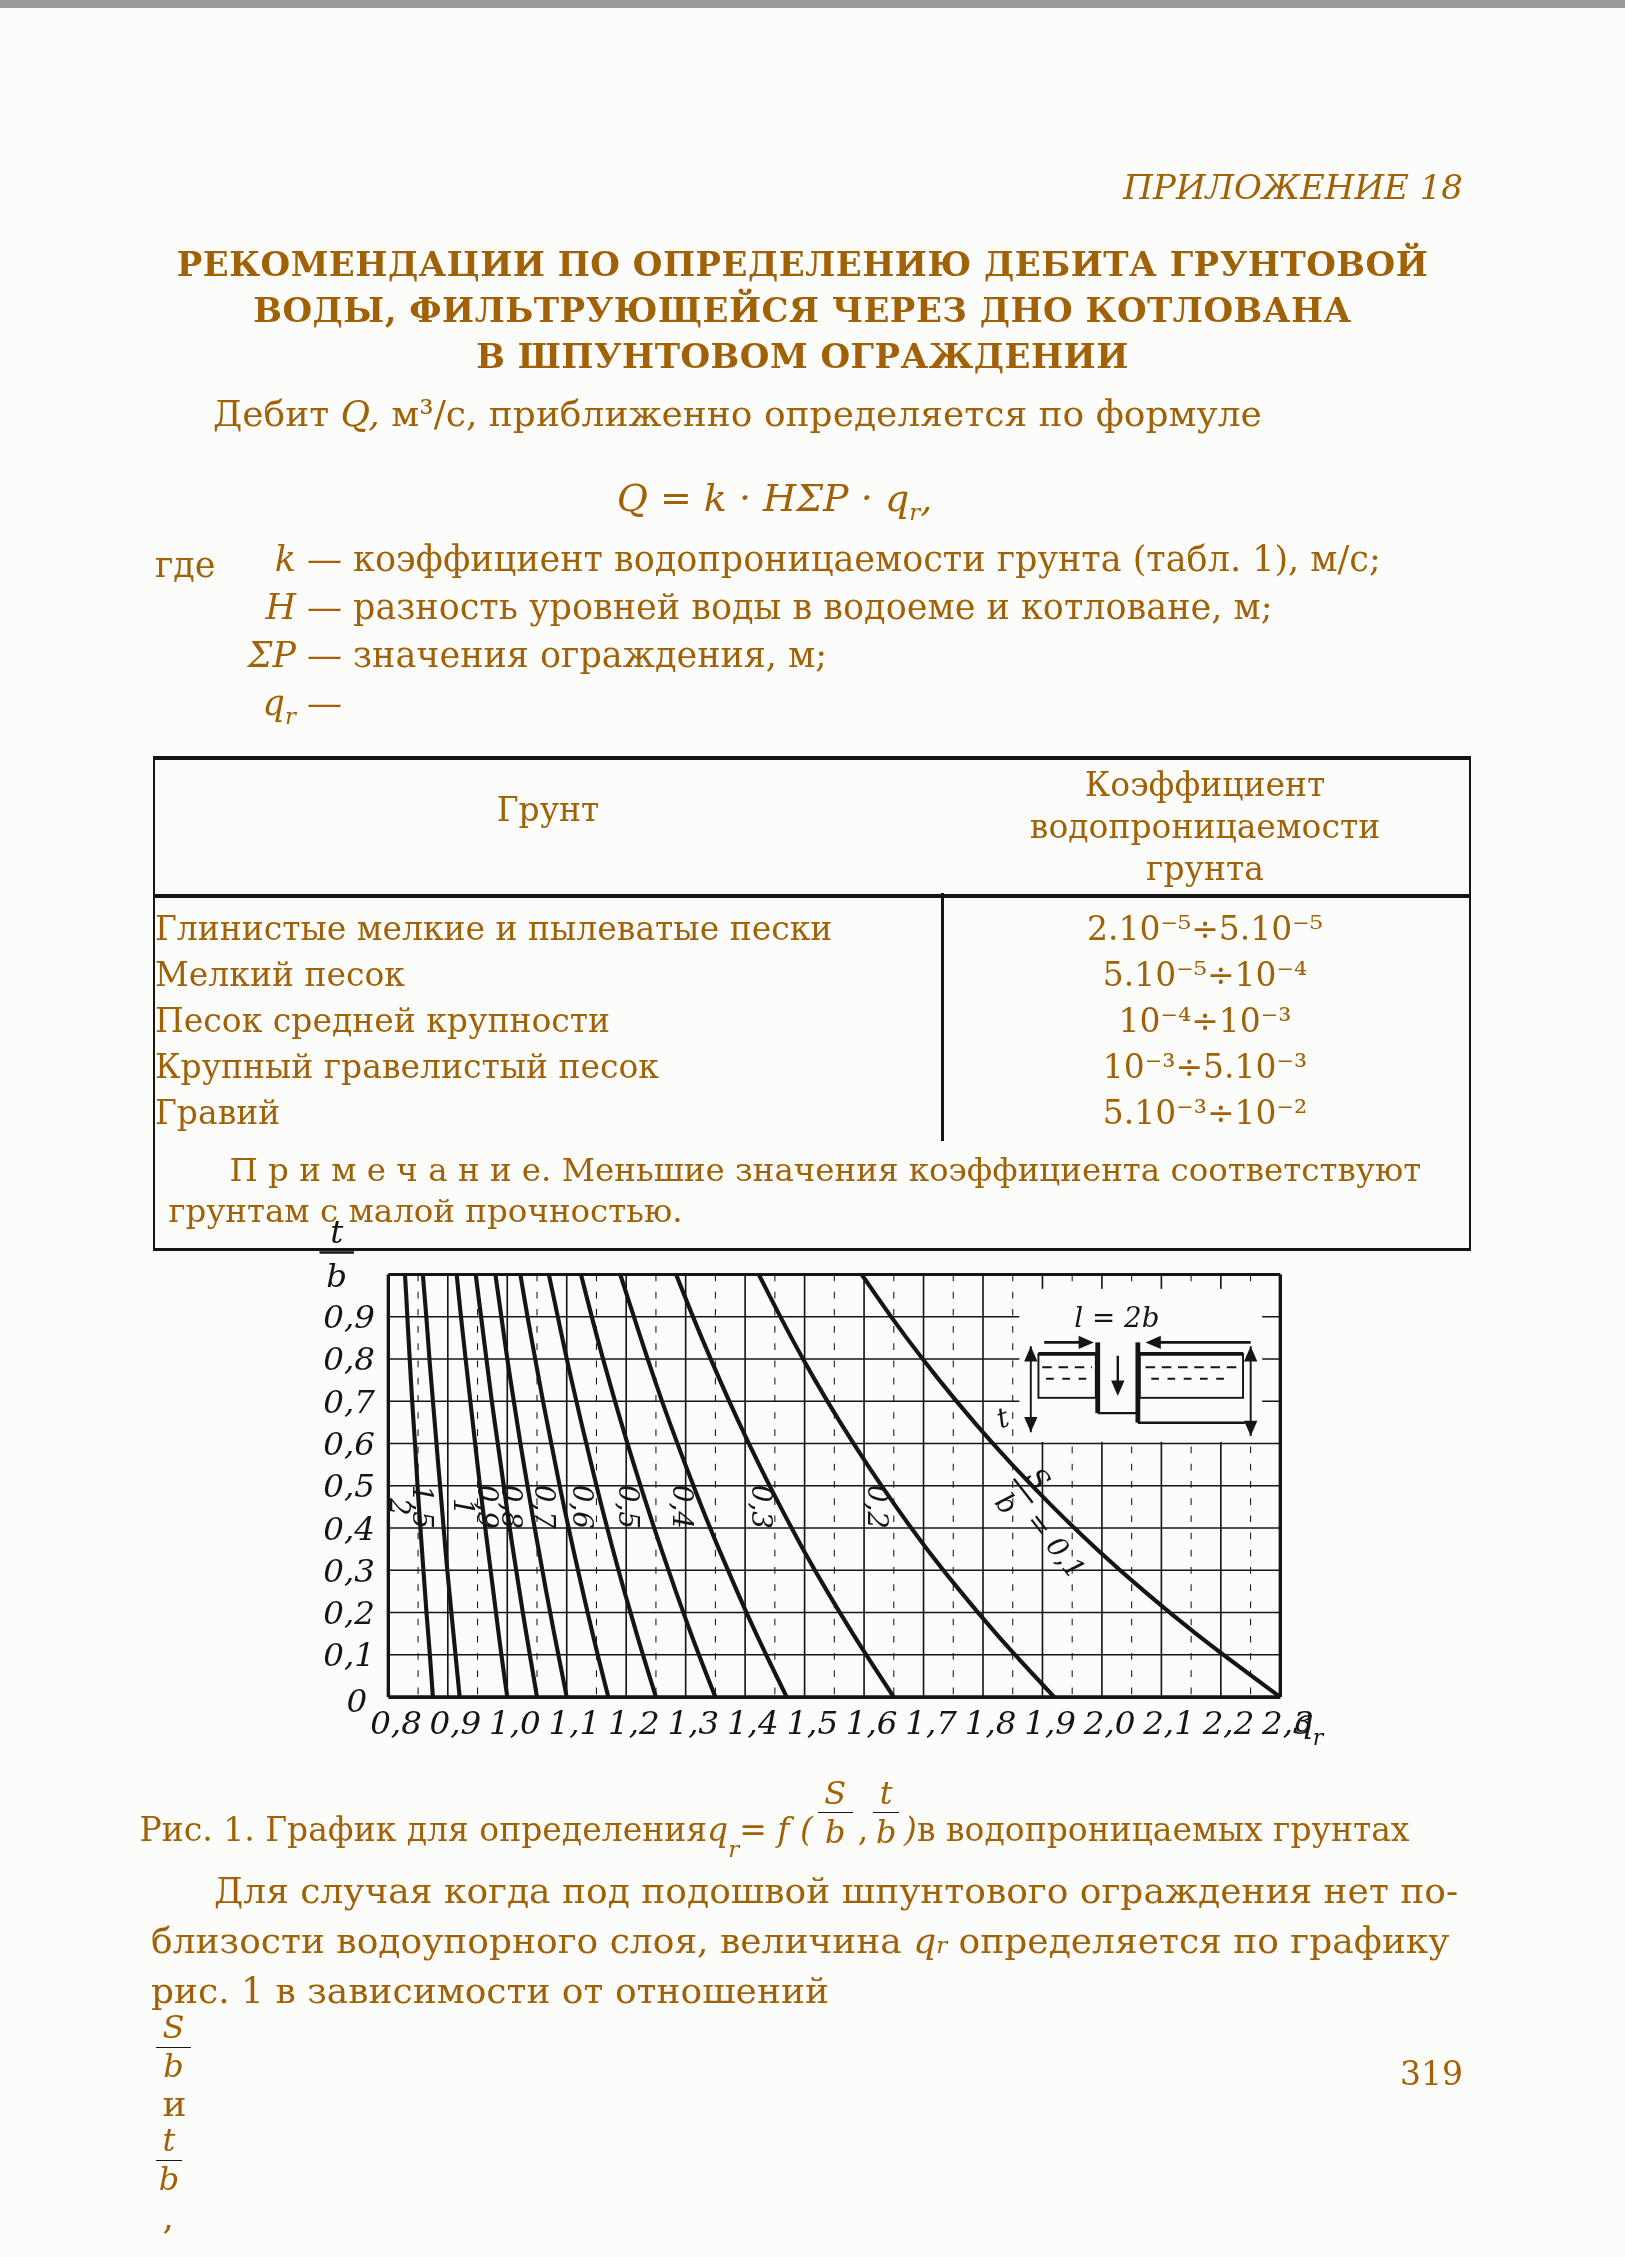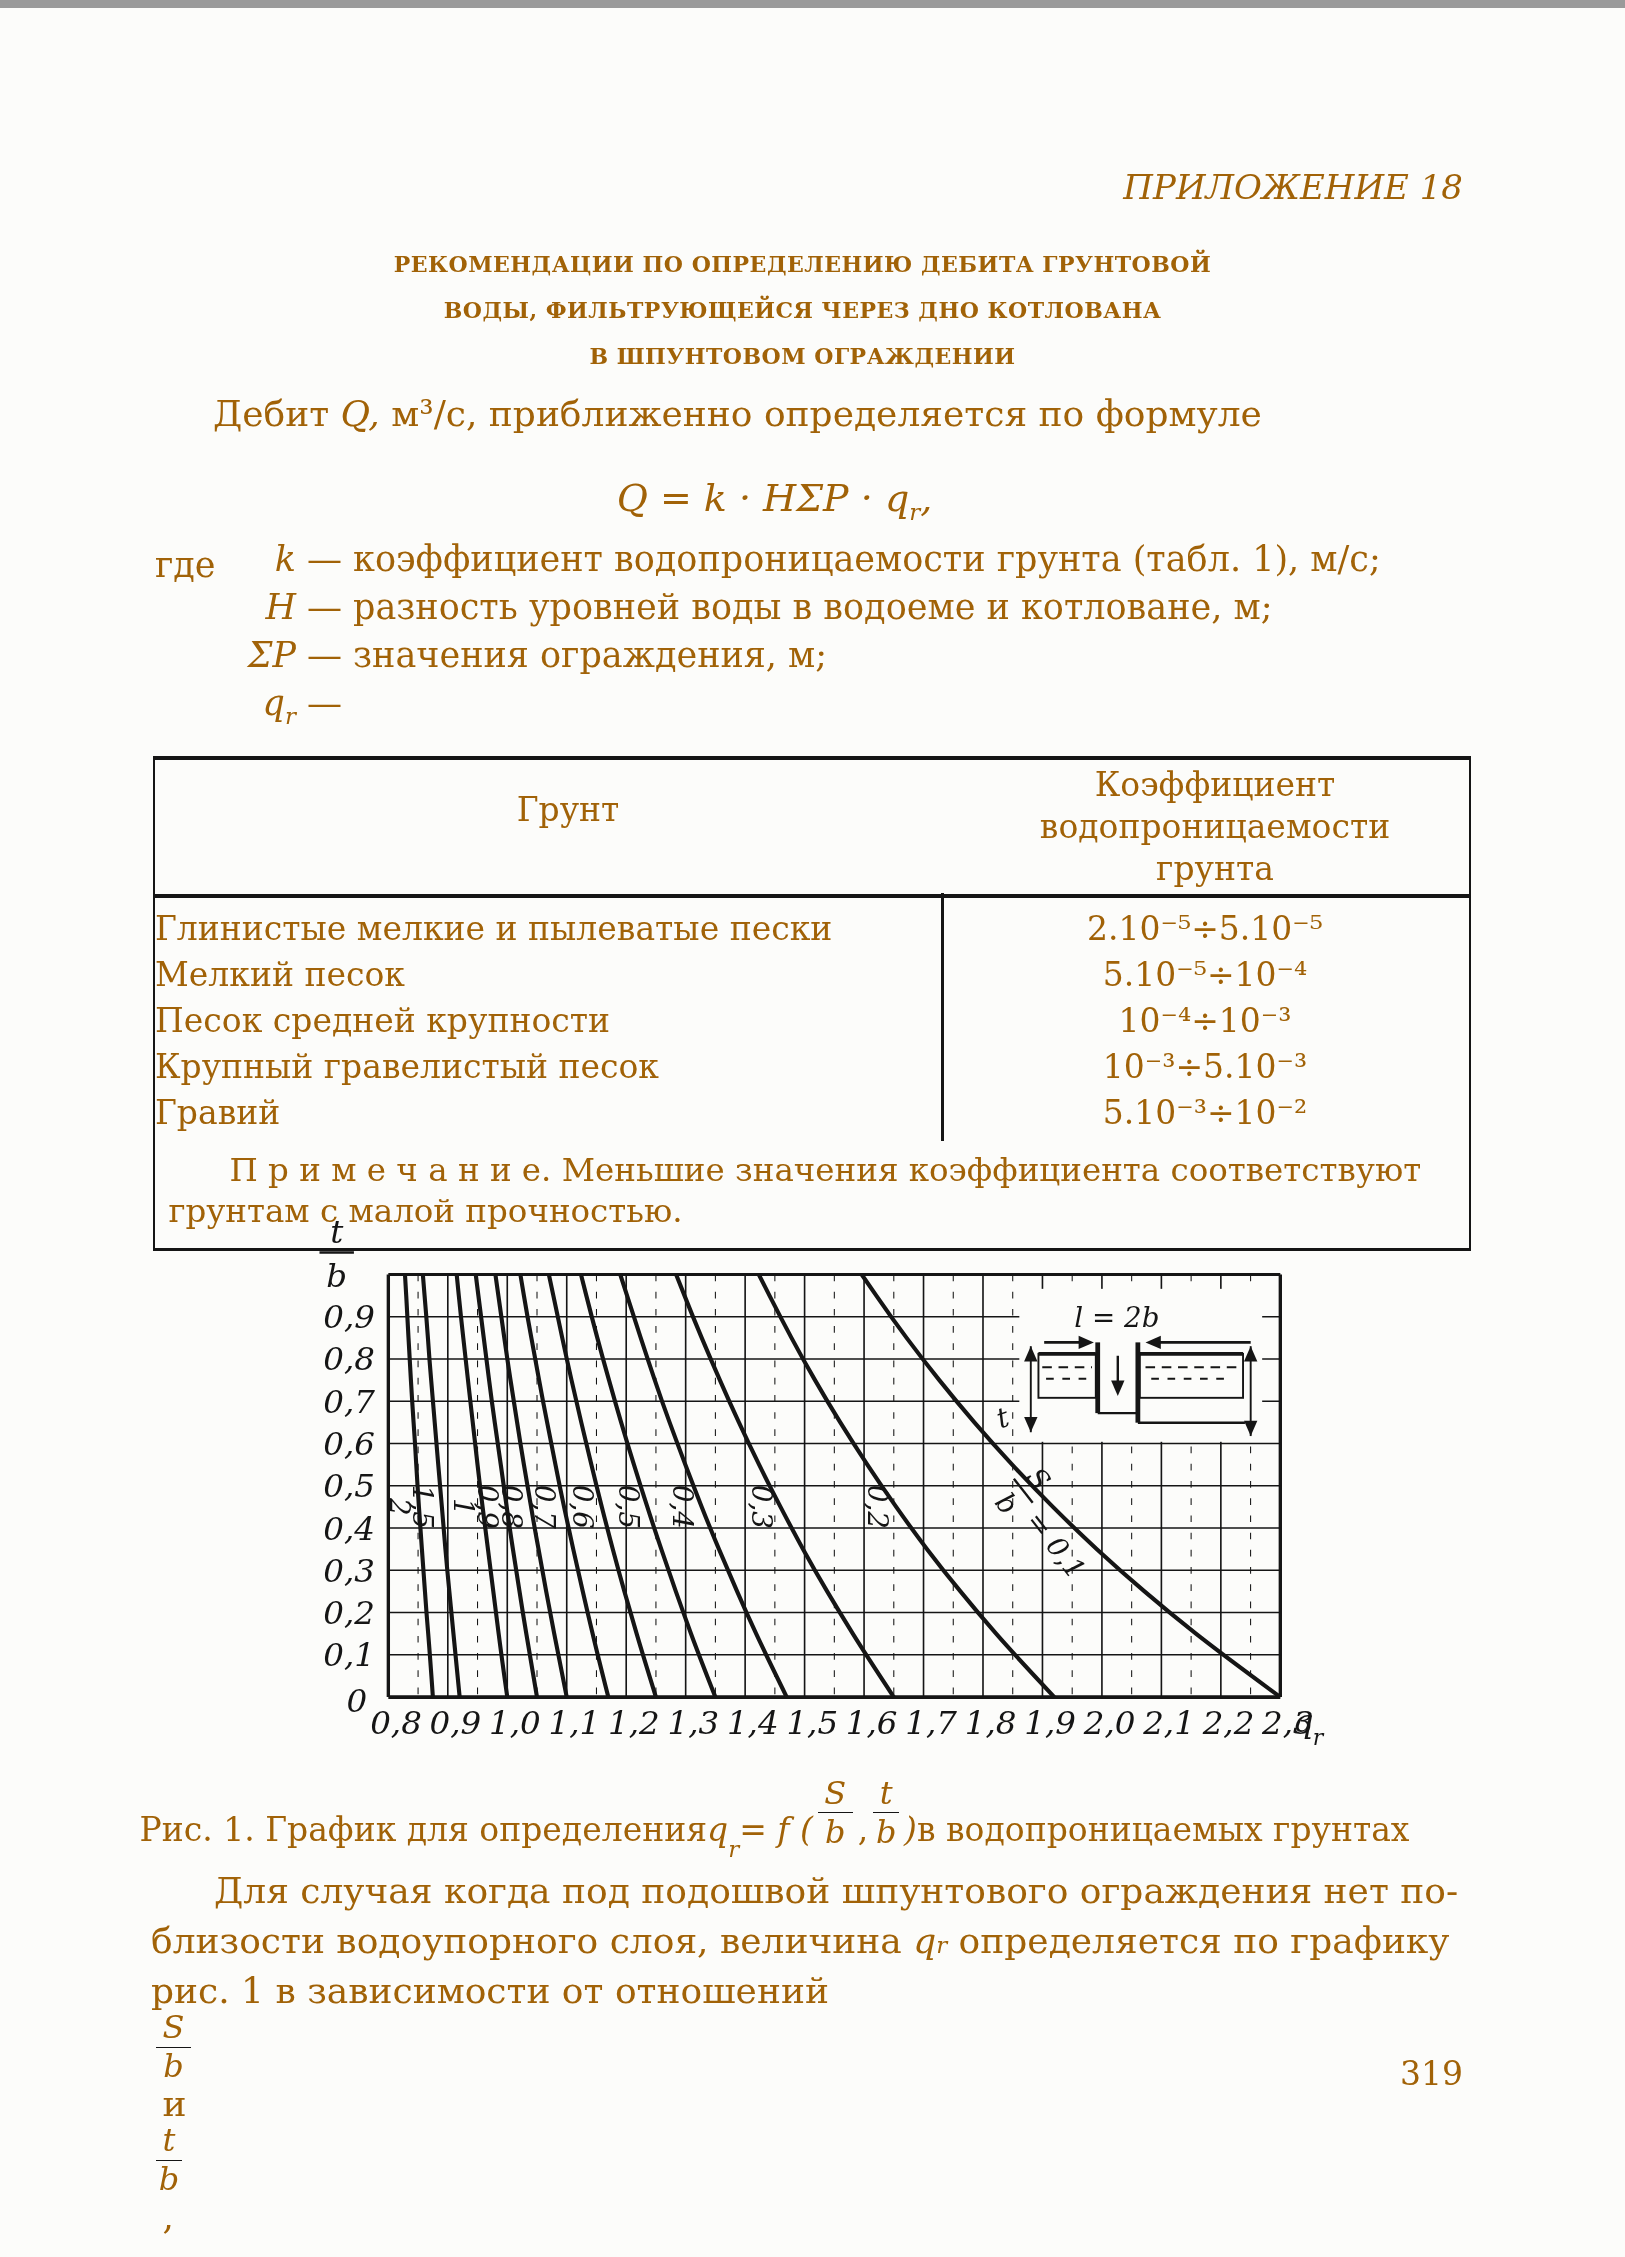--- a/index.html
+++ b/index.html
@@ -2,33 +2,33 @@
 <html><head>
 <meta charset="utf-8">
 <style>
   html,body{margin:0;padding:0;background:#9a9a9a;}
   .page{position:relative;width:1626px;height:2258px;background:#fcfcfa;color:#a16207;
         font-family:"DejaVu Serif","Liberation Serif",serif;overflow:hidden;margin:8px auto;}
   .it{font-style:italic;}
   .fsub{font-size:23px;font-style:italic;vertical-align:-8.6px;line-height:0;}
   .appendix{position:absolute;top:159px;right:163px;font-style:italic;font-size:34px;}
   .title{position:absolute;top:233px;left:119px;width:1367px;text-align:center;
-         font-weight:700;font-size:22px;line-height:46px;letter-spacing:0.5px;}
+         font-weight:700;font-size:34px;line-height:46px;letter-spacing:0.5px;}
   .intro{position:absolute;top:385px;left:213px;font-size:36px;margin:0;}
   .formula{position:absolute;top:468px;left:96px;width:1357px;text-align:center;
            font-size:38px;font-style:italic;}
   .where{position:absolute;top:531px;left:153px;width:1338px;font-size:35px;}
   .where-label{position:absolute;left:1.9px;top:5.7px;}
   .where-row{display:flex;align-items:baseline;height:48px;}
   .where-term{width:143px;text-align:right;font-style:italic;flex:none;}
   .where-dash{width:57px;text-align:center;flex:none;}
   .where-desc{flex:1;}
   .stable{position:absolute;left:153px;top:748px;width:1318px;box-sizing:border-box;
           border:2.9px solid #151515;border-top-width:4.8px;border-bottom-width:3.8px;font-size:33px;}
-  .thead{display:flex;border-bottom:4.8px solid #151515;padding-left:20px;}
+  .thead{display:flex;border-bottom:4.8px solid #151515;}
   .th{display:flex;align-items:center;justify-content:center;text-align:center;}
   .th-c1{width:786px;height:98px;flex:none;}
   .th-c2{flex:1;line-height:42px;padding:3.8px 29px;}
   .tbody{position:relative;padding:7.6px 0 5.7px 0;}
   .col-divider{position:absolute;left:786px;top:-4.8px;width:2.9px;bottom:0;background:#151515;}
   .tr{display:flex;height:46px;align-items:center;}
   .td-c1{width:786px;box-sizing:border-box;flex:none;}
   .td-c2{flex:1;text-align:center;}
   .tnote{padding:9.6px 23px 15.3px 13.4px;font-size:32.5px;line-height:41px;text-indent:61px;margin:0;}
   .chart-wrap{position:absolute;left:287px;top:1190px;width:1109px;height:566px;}

